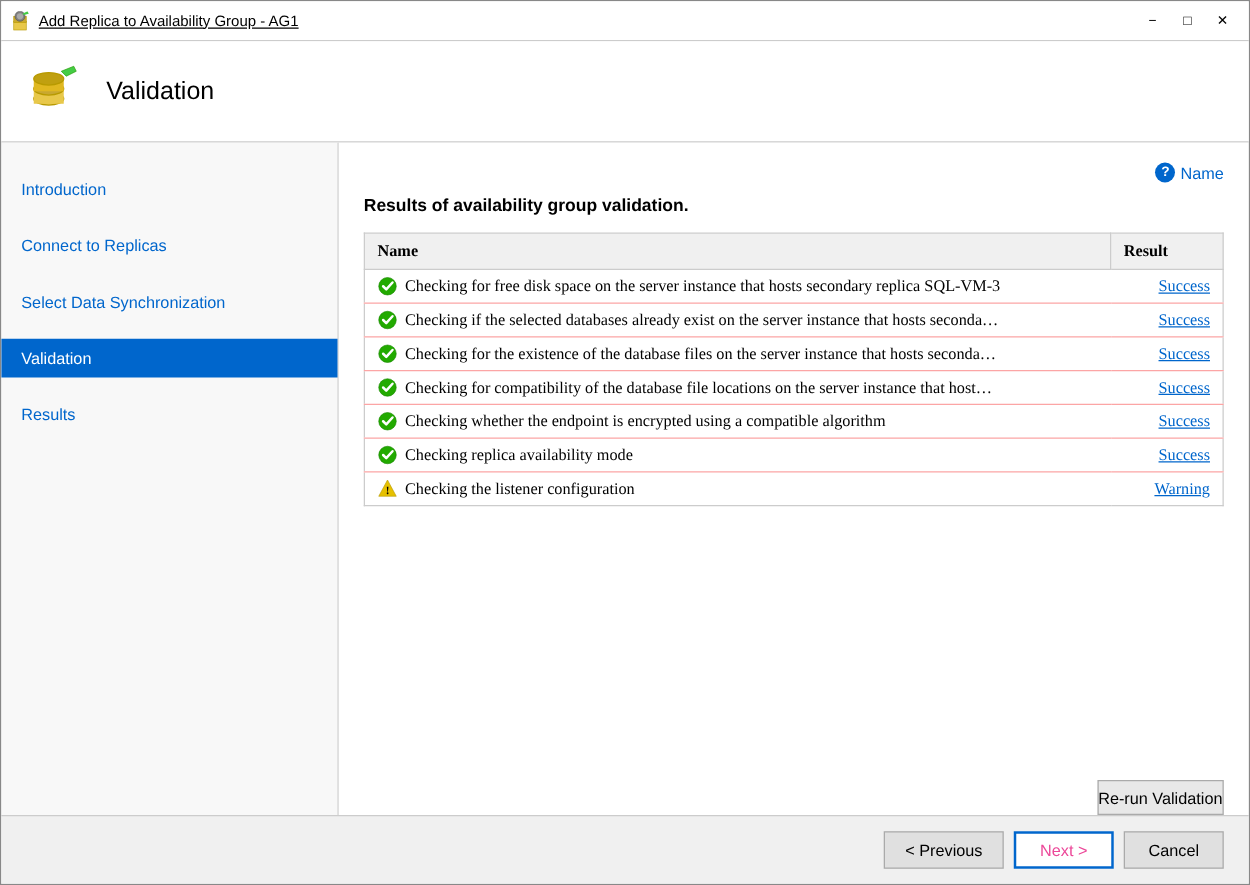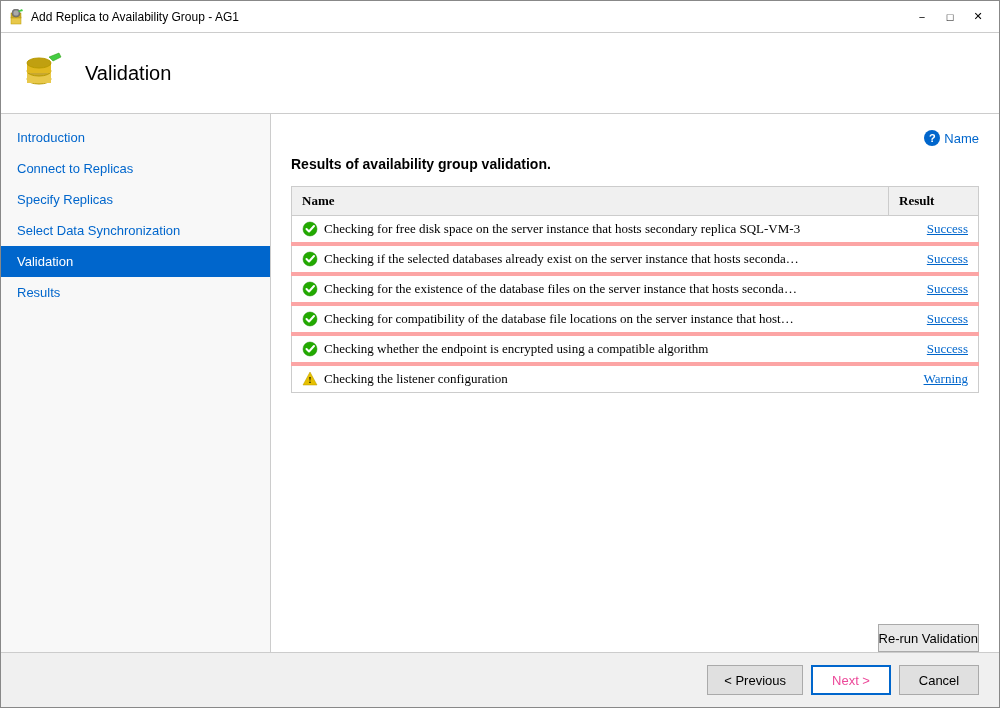--- a/index.html
+++ b/index.html
@@ -34,20 +34,21 @@
     }
     .title-bar-icon {
       width: 16px;
       height: 16px;
       margin-right: 6px;
     }
     .title-bar-text {
       flex: 1;
       font-size: 12px;
       color: #000;
+      text-decoration: underline;
     }
     .title-bar-controls {
       display: flex;
       gap: 2px;
     }
     .title-bar-btn {
       width: 26px;
       height: 20px;
       background: transparent;
       border: none;
@@ -90,20 +91,21 @@
       background: #f8f8f8;
       border-right: 1px solid #ccc;
       padding-top: 8px;
       flex-shrink: 0;
     }
     .sidebar-item {
       padding: 8px 16px;
       cursor: pointer;
       color: #0066cc;
       font-size: 13px;
+      margin-top: 14px;
     }
     .sidebar-item.active {
       background: #0066cc;
       color: #fff;
     }
 
     .content {
       flex: 1;
       background: #ffffff;
       display: flex;
@@ -156,21 +158,21 @@
     }
     .validation-table th {
       padding: 6px 10px;
       text-align: left;
       border: 1px solid #ccc;
       font-weight: 600;
       font-size: 13px;
     }
     .validation-table td {
       padding: 5px 10px;
-      border-bottom: 4px solid #fca5a5;
+      border-bottom: 1px solid #fca5a5;
       vertical-align: middle;
       font-size: 13px;
     }
     .validation-table tr:last-child td { border-bottom: none; }
     .result-col {
       width: 90px;
       text-align: right;
     }
     .result-link {
       color: #0066cc;
@@ -286,21 +288,20 @@
     </div>
     <span class="header-title">Validation</span>
   </div>
 
   <div class="main-area">
 
     <div class="sidebar">
 
     <div class="sidebar-item">Introduction</div>
         <div class="sidebar-item">Connect to Replicas</div>
-        <div class="sidebar-item">Specify Replicas</div>
         <div class="sidebar-item">Select Data Synchronization</div>
         <div class="sidebar-item active">Validation</div>
         <div class="sidebar-item">Results</div>
       </div>
 
     <div class="content">
       <div class="content-inner">
         <a class="help-link">
           <span class="help-circle">?</span>
           <span>Name</span>
@@ -380,20 +381,34 @@
       </svg>
                     </span>
                     <span>Checking whether the endpoint is encrypted using a compatible algorithm</span>
                   </div>
                 </td>
                 <td class="result-col"><span class="result-link">Success</span></td>
               </tr>
               <tr>
                 <td>
                   <div class="name-cell">
+                    <span class="icon-success">
+                      <svg width="16" height="16" viewBox="0 0 16 16">
+        <circle cx="8" cy="8" r="7" fill="#22aa00" stroke="#198800" stroke-width="0.5"></circle>
+        <path d="M4.5 8 L7 10.5 L12 5" stroke="#fff" stroke-width="2" fill="none" stroke-linecap="round" stroke-linejoin="round"></path>
+      </svg>
+                    </span>
+                    <span>Checking replica availability mode</span>
+                  </div>
+                </td>
+                <td class="result-col"><span class="result-link">Success</span></td>
+              </tr>
+              <tr>
+                <td>
+                  <div class="name-cell">
                     <span class="icon-warning">
                       <svg width="16" height="16" viewBox="0 0 16 16">
         <polygon points="8,1 15,14 1,14" fill="#e6c000" stroke="#b89a00" stroke-width="0.5"></polygon>
         <text x="8" y="12" text-anchor="middle" font-size="9" font-weight="bold" fill="#000">!</text>
       </svg>
                     </span>
                     <span>Checking the listener configuration</span>
                   </div>
                 </td>
                 <td class="result-col"><span class="result-link warning">Warning</span></td>

